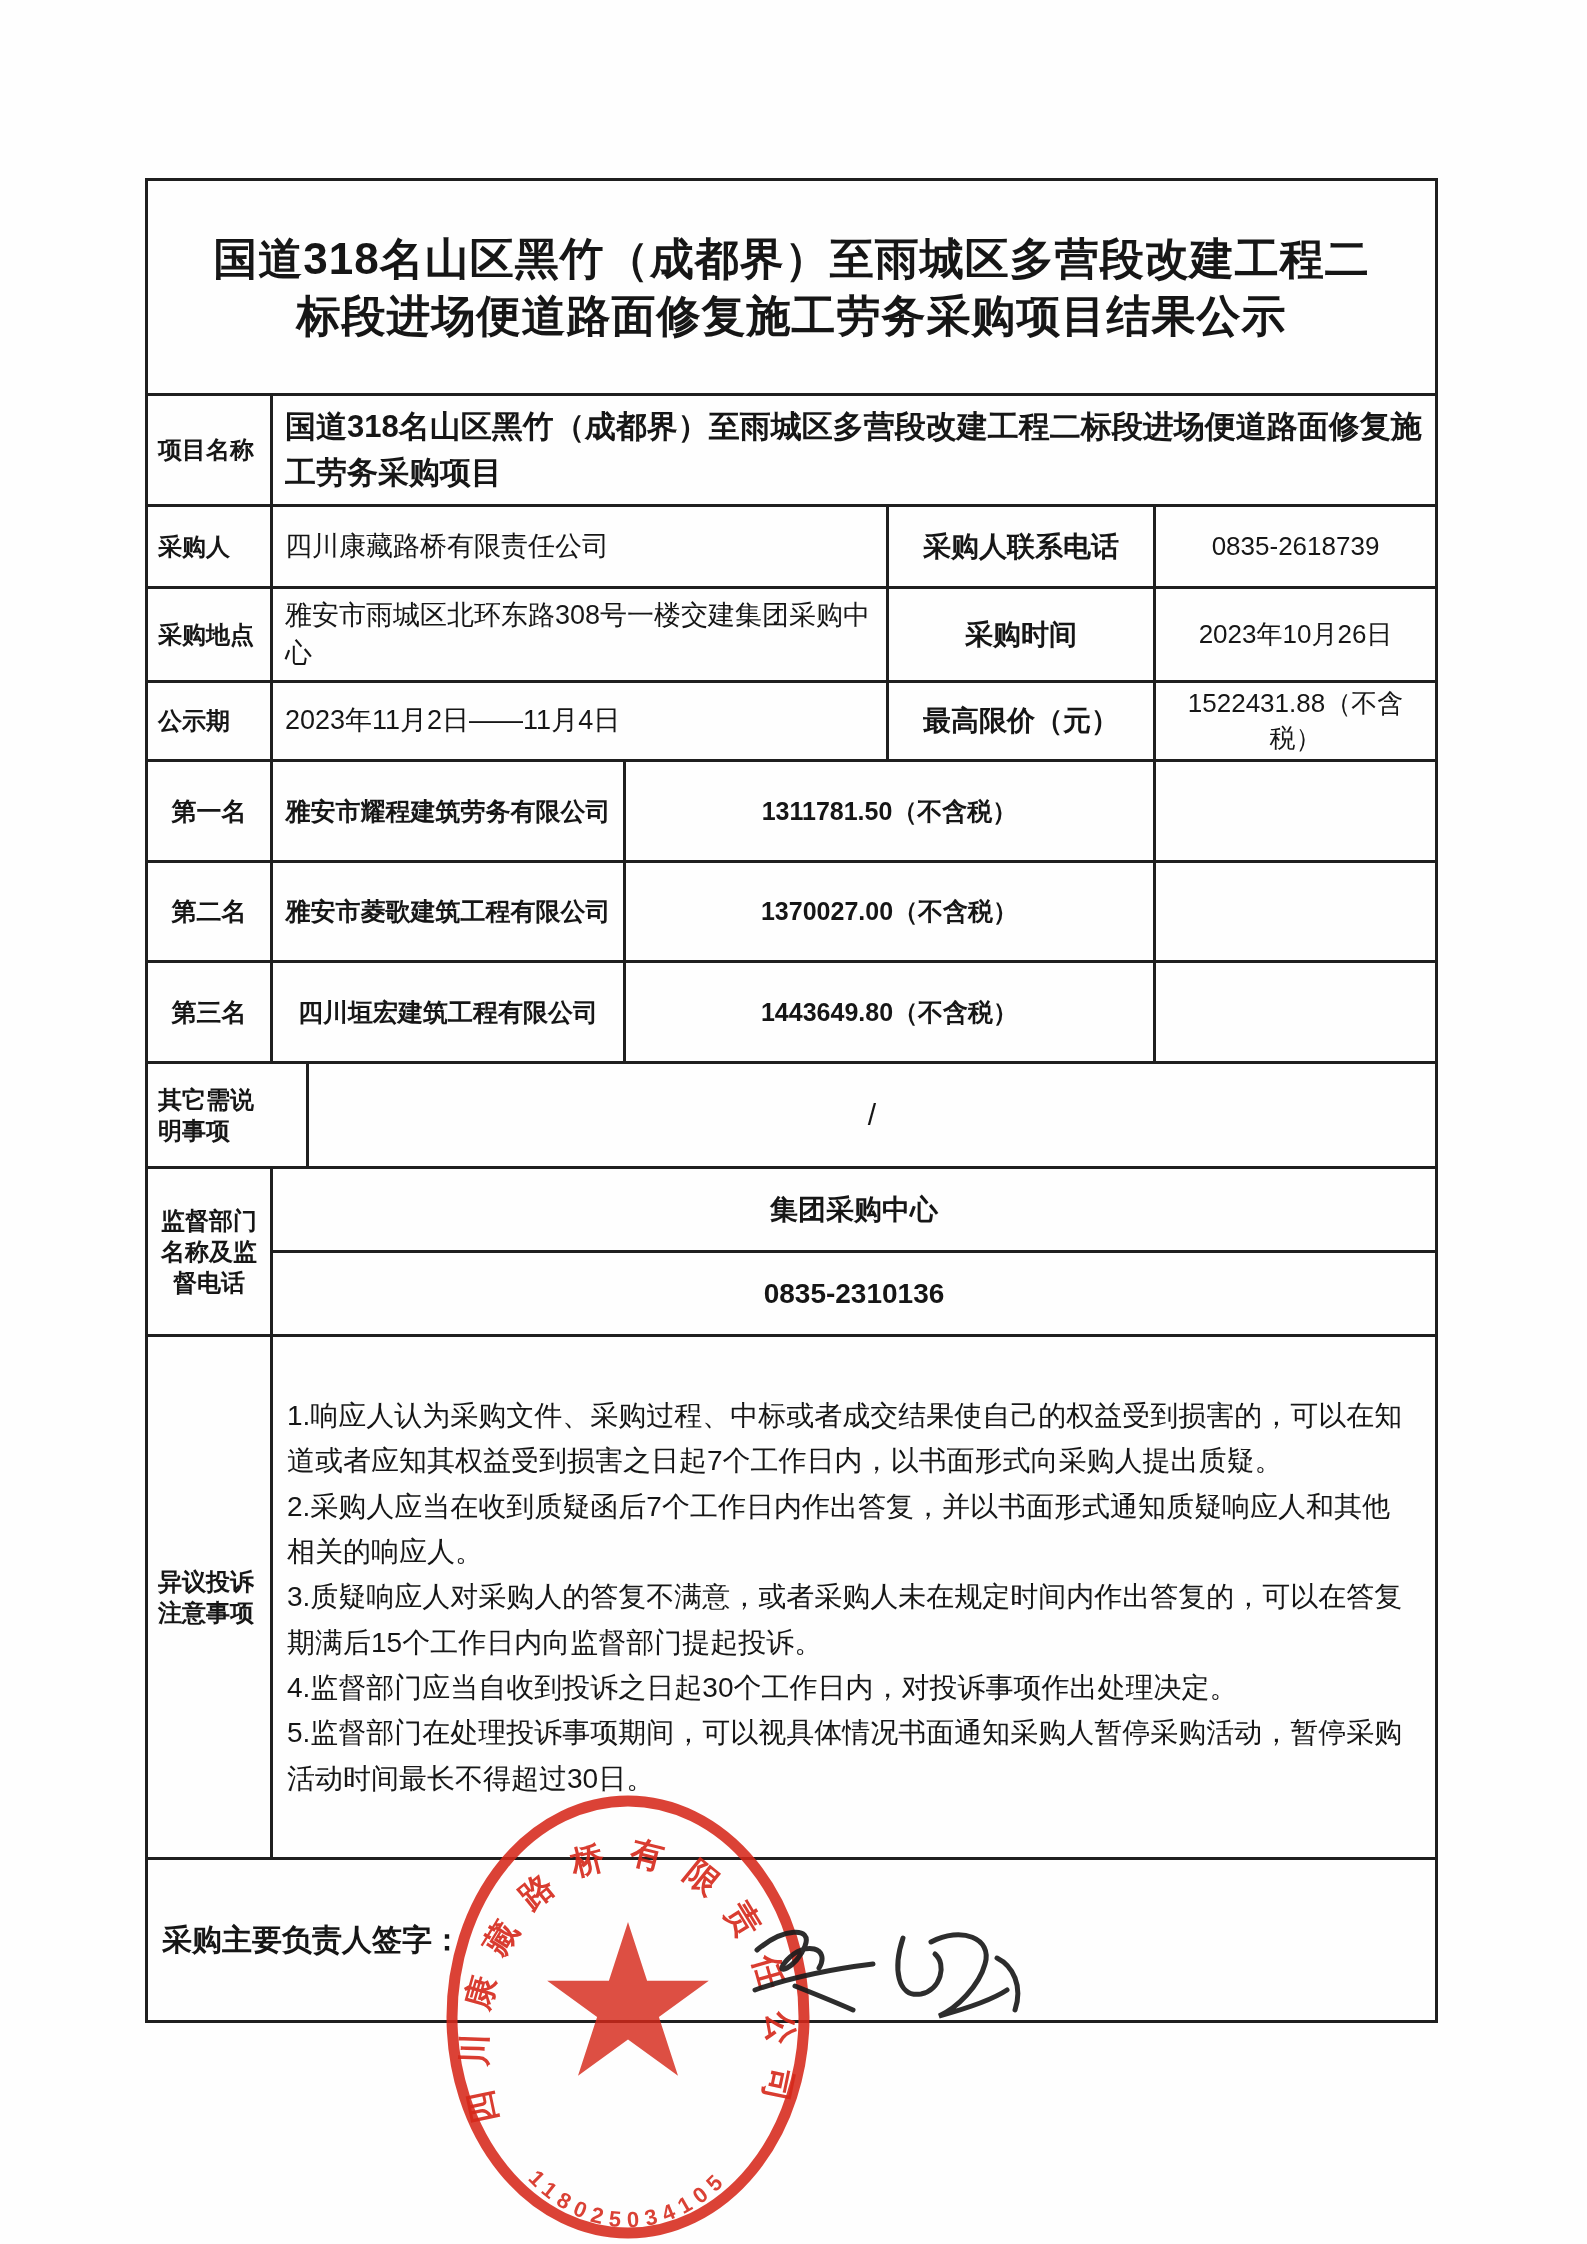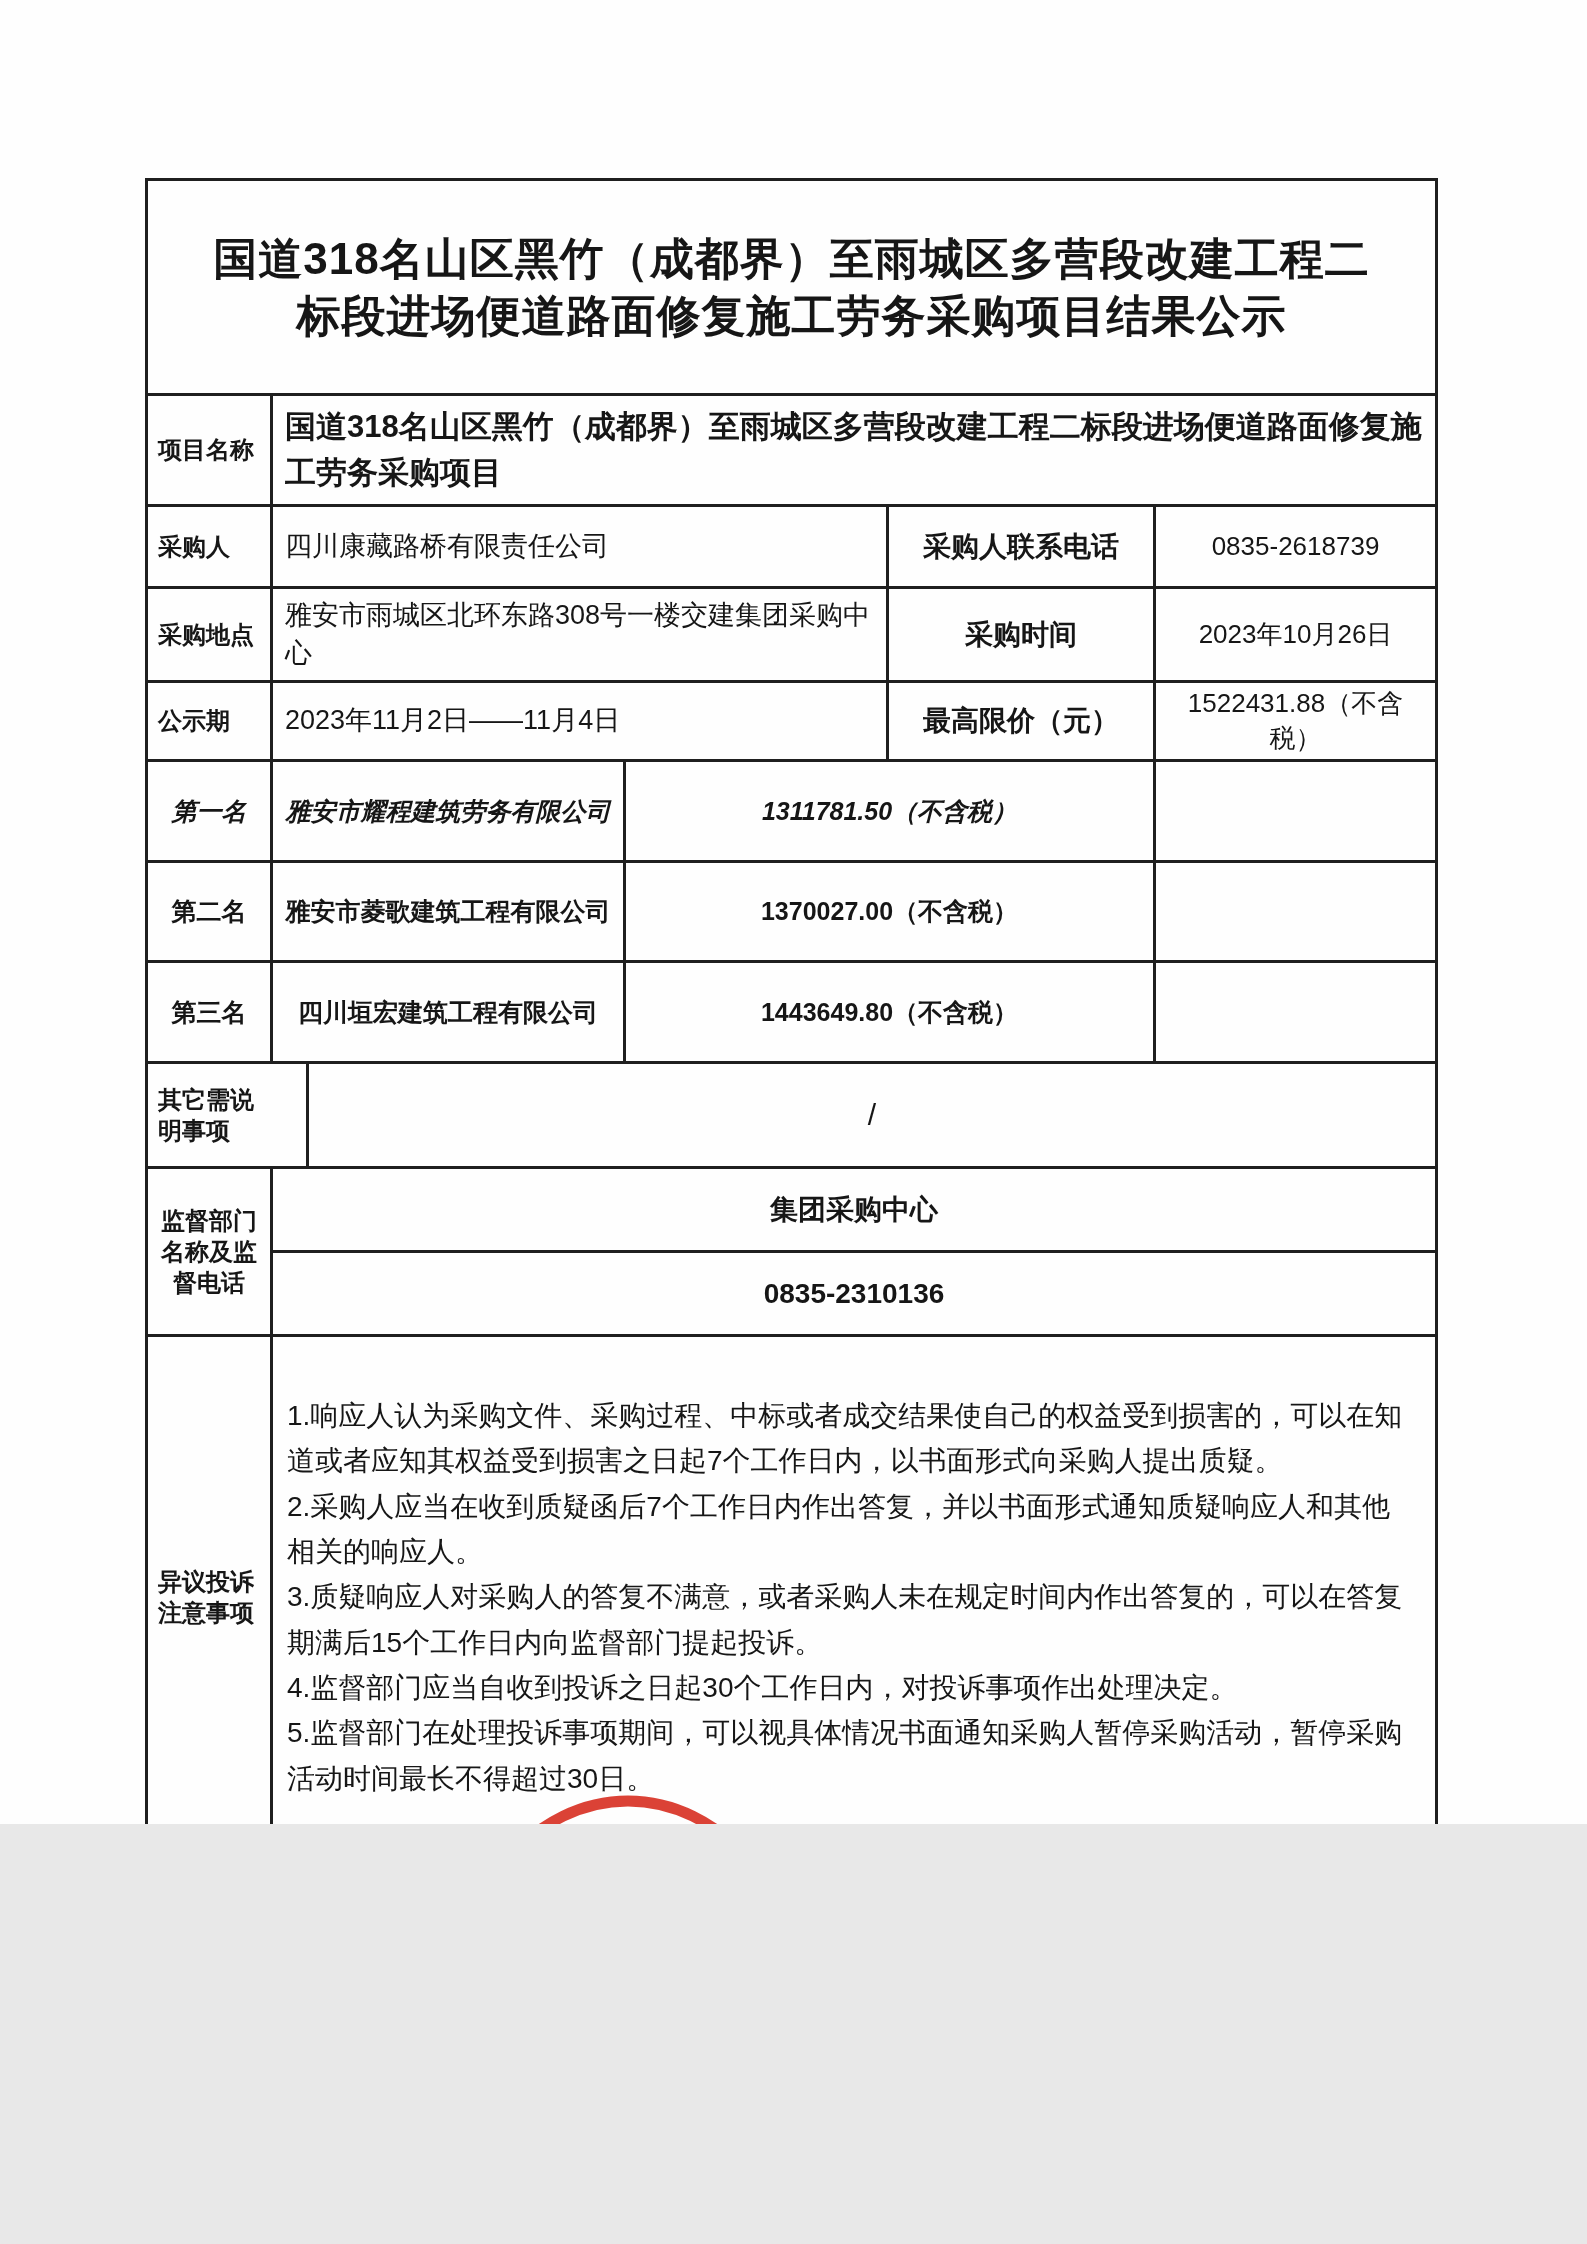--- a/index.html
+++ b/index.html
@@ -1,18 +1,18 @@
 <!DOCTYPE html>
 <html><head>
 <meta charset="utf-8">
 <style>
   html,body{margin:0;padding:0;background:#e8e8e8;}
   .page{
     position:relative;
-    width:1587px;height:1824px;
+    width:1587px;height:2244px;
     background:#fefefe;
     font-family:"Liberation Sans","DejaVu Sans",sans-serif;
     color:#161616;
     overflow:hidden;
   }
   .doc-table{
     position:absolute;
     left:145px;top:178px;
     width:1293px;
     border:3px solid #1f1f1f;
@@ -48,21 +48,21 @@
   .value-main{width:616px;flex:0 0 616px;font-size:27px;font-weight:500;}
   .field2{width:267px;flex:0 0 267px;justify-content:center;text-align:center;font-size:28px;font-weight:600;}
   .value2{width:282px;flex:0 0 282px;justify-content:center;text-align:center;font-size:26px;font-weight:500;line-height:1.35;}
   .project-value{flex:1;font-size:31px;font-weight:700;line-height:1.5;}
   .rank-cell{width:122px;flex:0 0 122px;justify-content:center;text-align:center;font-size:25px;font-weight:700;padding:6px 4px;}
   .cand-name{width:353px;flex:0 0 353px;justify-content:center;text-align:center;font-size:25px;font-weight:700;}
   .cand-price{width:530px;flex:0 0 530px;justify-content:center;text-align:center;font-size:25px;font-weight:700;}
   .cand-remark{width:282px;flex:0 0 282px;}
   .hdr{font-size:27px;font-weight:600;}
   .r1{height:108px;} .r2{height:79px;} .r3{height:91px;} .r4{height:76px;}
-  .r5{height:90px;} .r6{height:98px;font-style:italic;} .r7{height:97px;} .r8{height:98px;}
+  .r5{height:90px;} .r6{height:98px;} .r7{height:97px;} .r8{height:98px;}
   .r9{height:102px;gap:36px;} .r10{height:165px;} .r11{height:520px;} .r12{height:160px;}
   .merged-value{flex:1;justify-content:center;text-align:center;font-size:30px;font-weight:500;}
   .sup-right{flex:1;display:flex;flex-direction:column;border-left:3px solid #1f1f1f;}
   .sup-sub{flex:1;display:flex;align-items:center;justify-content:center;font-size:28px;font-weight:600;}
   .sup-sub + .sup-sub{border-top:3px solid #1f1f1f;}
   .notice-cell{
     flex:1;font-size:28px;font-weight:500;line-height:1.62;
     padding:14px 18px 14px 14px;
     align-items:center;
   }

